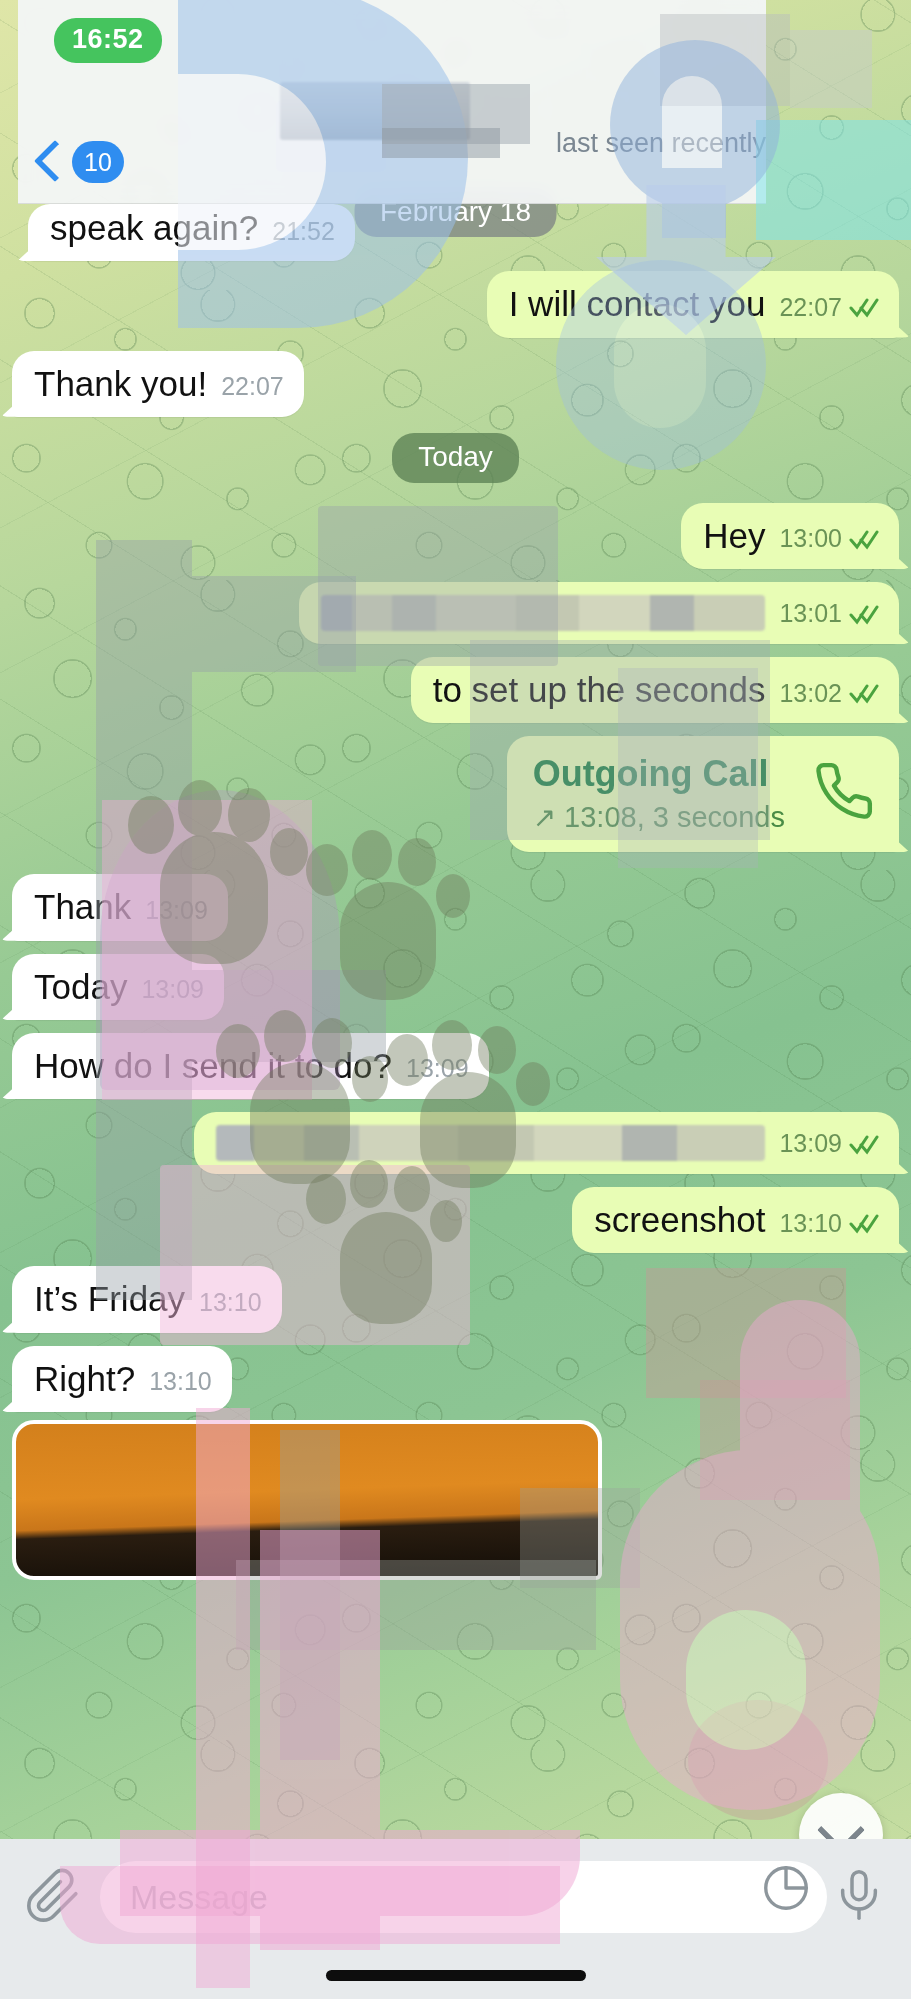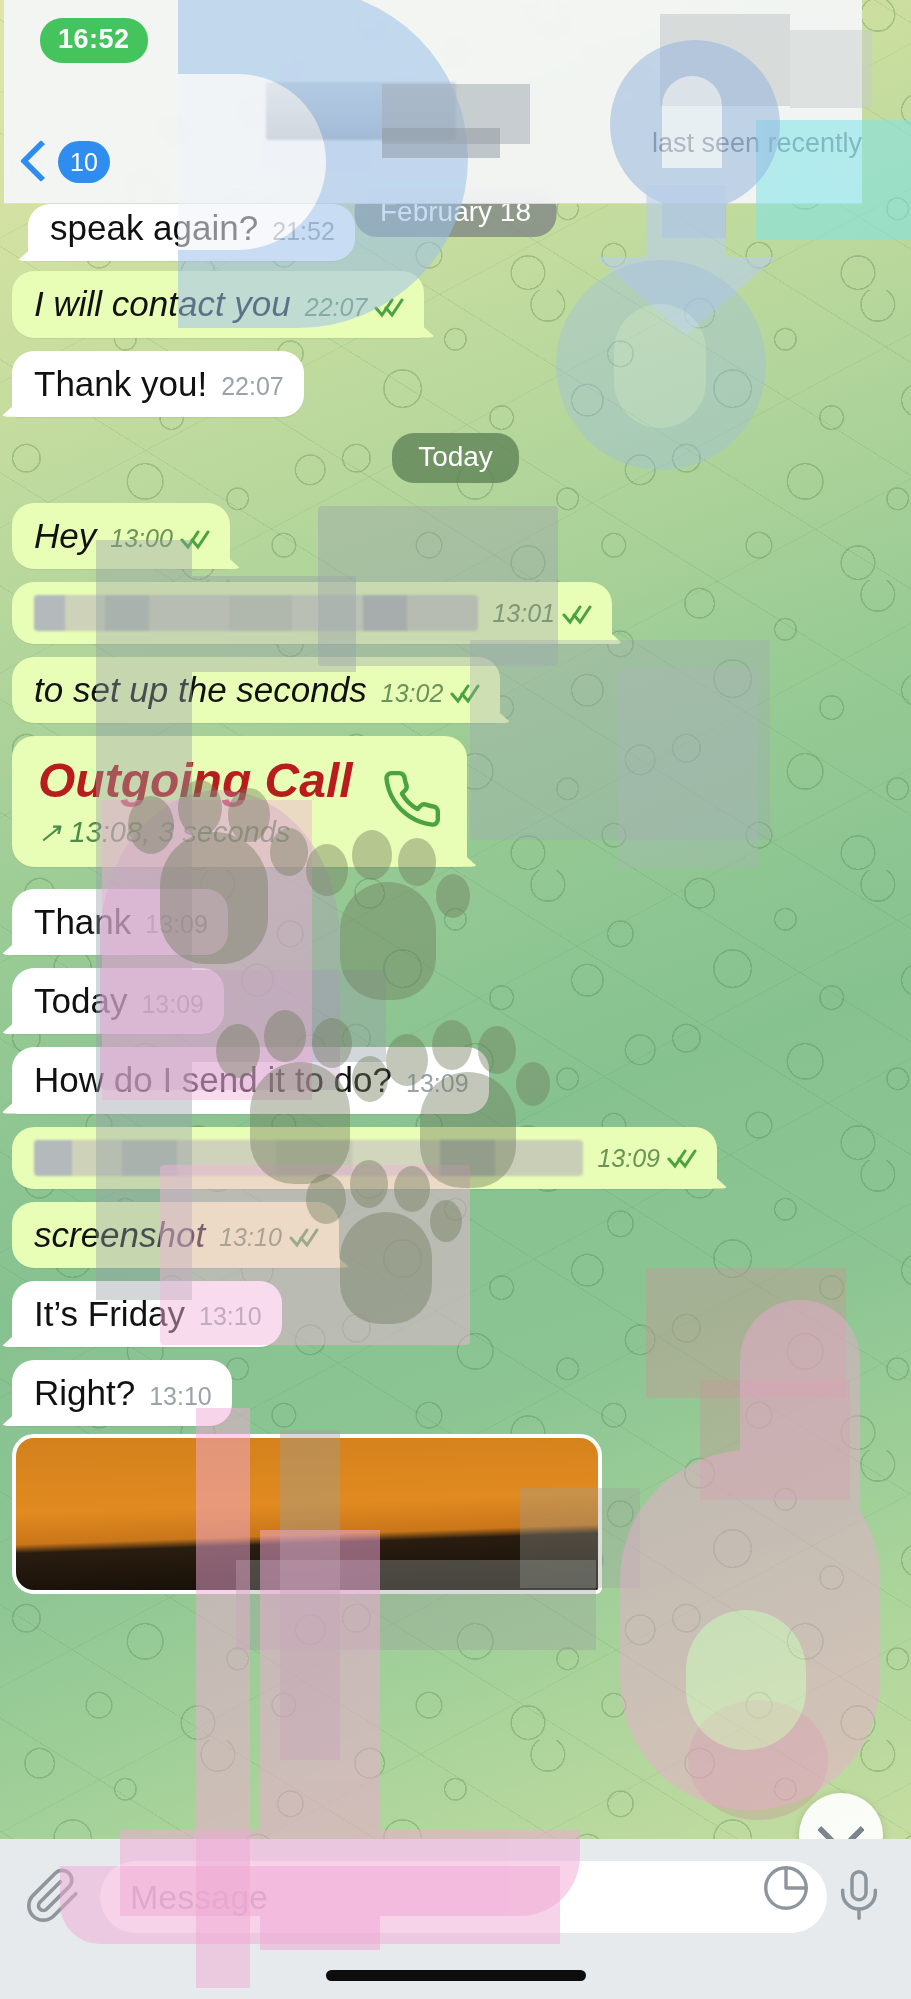--- a/index.html
+++ b/index.html
@@ -45,21 +45,21 @@
   }
   .doodles2 {
     position:absolute; inset:0; opacity:.22;
     background-image:
       repeating-linear-gradient(32deg, transparent 0 46px, rgba(60,110,60,.5) 46px 47px, transparent 47px 96px),
       repeating-linear-gradient(-28deg, transparent 0 62px, rgba(60,110,60,.35) 62px 63px, transparent 63px 128px);
   }
 
   
   .header {
-    position:absolute; left:4px; top:0; width:858px; height:204px;
+    position:absolute; left:18px; top:0; width:748px; height:204px;
     background:rgba(243,245,246,.94);
     backdrop-filter:blur(8px);
     border-bottom:1px solid rgba(0,0,0,.10);
     z-index:20;
   }
   .status-pill {
     position:absolute; left:36px; top:18px;
     background:#45c45e; color:#fff;
     font-size:27px; font-weight:600;
     padding:6px 18px 8px; border-radius:22px;
@@ -91,21 +91,21 @@
   }
   .last-seen {
     position:absolute; left:0; right:0; top:128px;
     text-align:right; color:#7b8792; font-size:27px;
   }
 
   
   .msgs { position:absolute; left:0; top:204px; width:911px; bottom:0; }
 
   .row { display:flex; padding:0 12px; margin-bottom:13px; }
-  .row.out { justify-content:flex-start;font-style:italic; }
+  .row.out { justify-content:flex-end; }
   .row.in  { justify-content:flex-start; }
 
   .bubble {
     position:relative; max-width:86%;
     border-radius:22px; padding:13px 20px 13px 22px;
     display:flex; align-items:flex-end; gap:14px;
     box-shadow:0 1px 1px rgba(0,0,0,.06);
     font-size:35px; line-height:1.15; color:#111;
   }
   .bubble.in  { background:#ffffff; border-bottom-left-radius:6px; }
@@ -146,21 +146,21 @@
     padding:16px 24px 18px 26px;
     display:flex; align-items:center; gap:28px;
     box-shadow:0 1px 1px rgba(0,0,0,.06);
   }
   .call-bubble::after {
     content:""; position:absolute; right:-11px; bottom:0;
     width:22px; height:20px; background:#e8fdb5;
     clip-path:polygon(0 0,0 100%,100% 100%);
     border-bottom-right-radius:6px;
   }
-  .call-title { font-size:48px; font-weight:700; color:#b91c1c; line-height:1.2; }
+  .call-title { font-size:36px; font-weight:700; color:#15803d; line-height:1.2; }
   .call-sub { font-size:29px; color:#4a8c46; margin-top:6px; display:flex; align-items:center; gap:8px; }
   .call-arrow { font-size:28px; color:#4a8c46; }
   .phone-ic { flex:0 0 auto; }
 
   
   .date-row { display:flex; justify-content:center; margin:16px 0 20px; }
   .date-chip {
     background:rgba(92,130,84,.78); color:#fff;
     font-size:28px; padding:8px 26px 10px; border-radius:22px;
   }

